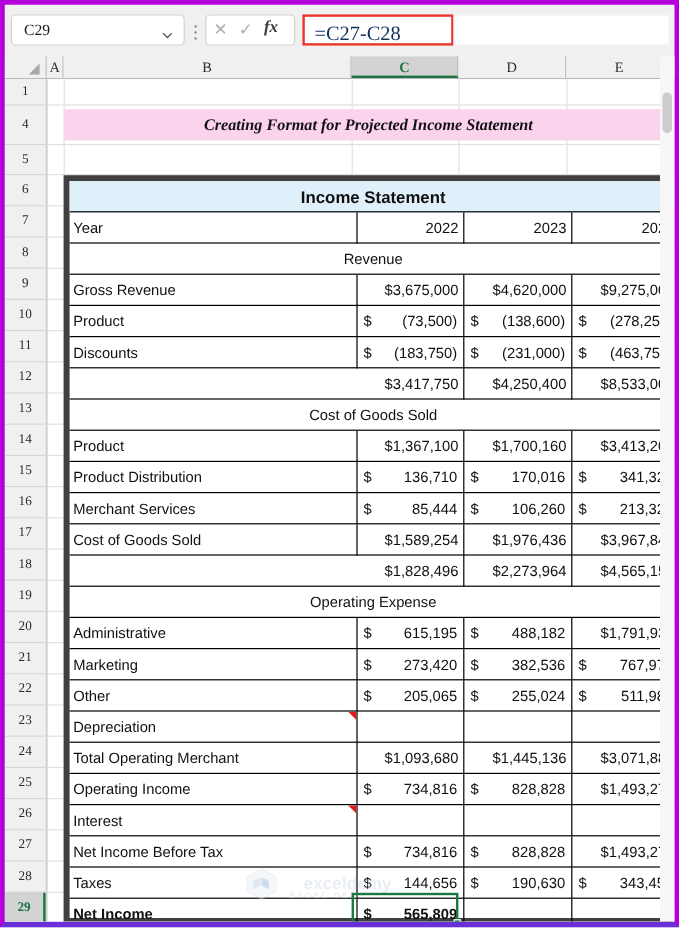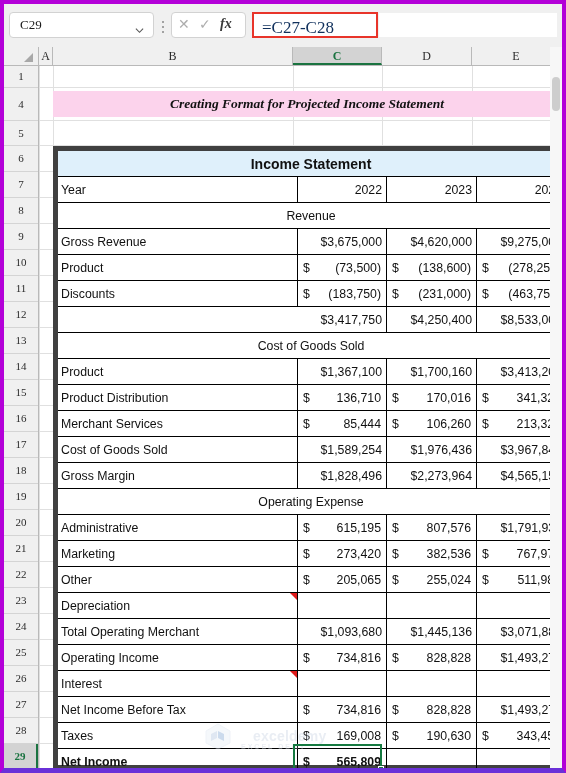--- a/index.html
+++ b/index.html
@@ -464,23 +464,20 @@
             </div>
             <div class="tc num" style="left: 329px; width: 90px;">
               <span>$1,976,436</span>
             </div>
             <div class="tc num last" style="left: 419px; width: 89px;">
               <span>$3,967,845</span>
             </div>
           </div>
           <div class="rowline" style="top: 311px; width: 506px;"></div>
           <div class="trow" style="top: 312px; height: 26px; width: 506px;">
-            <div class="tc lbl" style="left: 0px; width: 240px;">
-              <span>Gross Margin</span>
-            </div>
             <div class="tc num" style="left: 240px; width: 89px;">
               <span>$1,828,496</span>
             </div>
             <div class="tc num" style="left: 329px; width: 90px;">
               <span>$2,273,964</span>
             </div>
             <div class="tc num last" style="left: 419px; width: 89px;">
               <span>$4,565,155</span>
             </div>
           </div>
@@ -494,21 +491,21 @@
           <div class="trow" style="top: 364px; height: 26px; width: 506px;">
             <div class="tc lbl" style="left: 0px; width: 240px;">
               <span>Administrative</span>
             </div>
             <div class="tc numpair" style="left: 240px; width: 89px;">
               <span>$</span>
               <span>615,195</span>
             </div>
             <div class="tc numpair" style="left: 329px; width: 90px;">
               <span>$</span>
-              <span>807,576</span>
+              <span>488,182</span>
             </div>
             <div class="tc num last" style="left: 419px; width: 89px;">
               <span>$1,791,930</span>
             </div>
           </div>
           <div class="rowline" style="top: 389px; width: 506px;"></div>
           <div class="trow" style="top: 390px; height: 26px; width: 506px;">
             <div class="tc lbl" style="left: 0px; width: 240px;">
               <span>Marketing</span>
             </div>
@@ -612,21 +609,21 @@
               <span>$1,493,275</span>
             </div>
           </div>
           <div class="rowline" style="top: 571px; width: 506px;"></div>
           <div class="trow" style="top: 572px; height: 26px; width: 506px;">
             <div class="tc lbl" style="left: 0px; width: 240px;">
               <span>Taxes</span>
             </div>
             <div class="tc numpair" style="left: 240px; width: 89px;">
               <span>$</span>
-              <span>169,008</span>
+              <span>144,656</span>
             </div>
             <div class="tc numpair" style="left: 329px; width: 90px;">
               <span>$</span>
               <span>190,630</span>
             </div>
             <div class="tc numpair last" style="left: 419px; width: 89px;">
               <span>$</span>
               <span>343,453</span>
             </div>
           </div>

